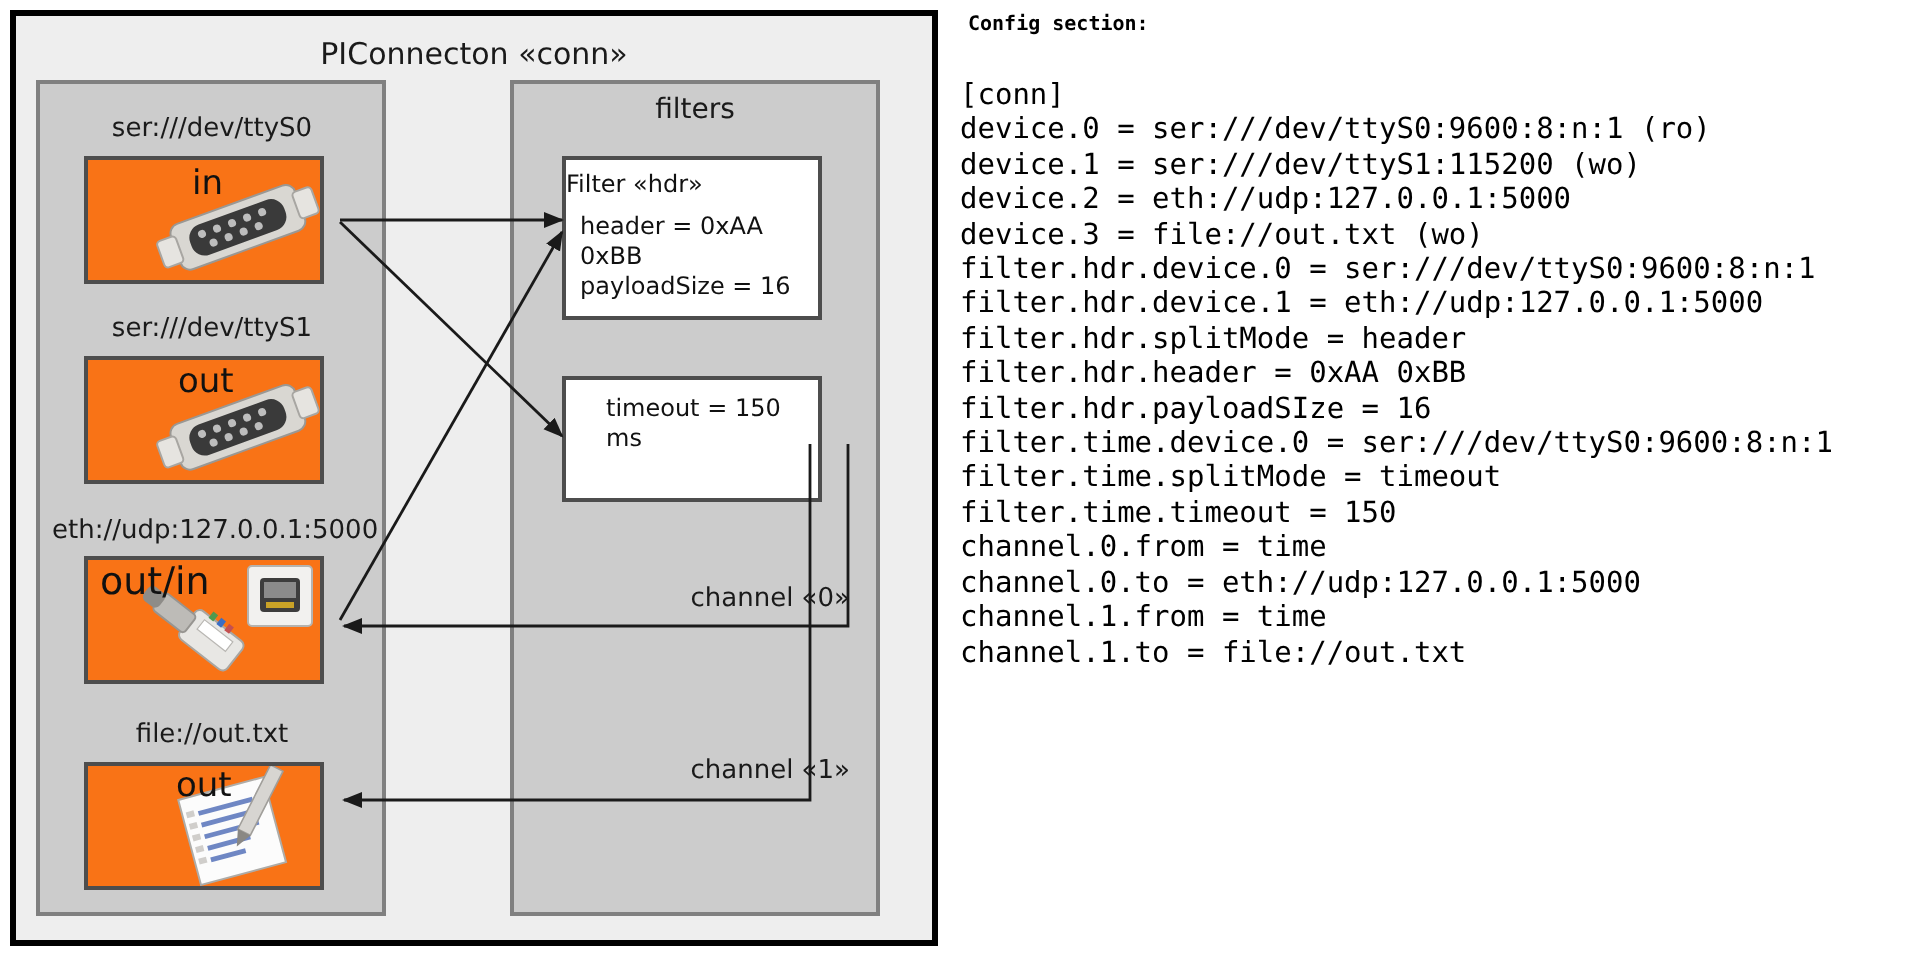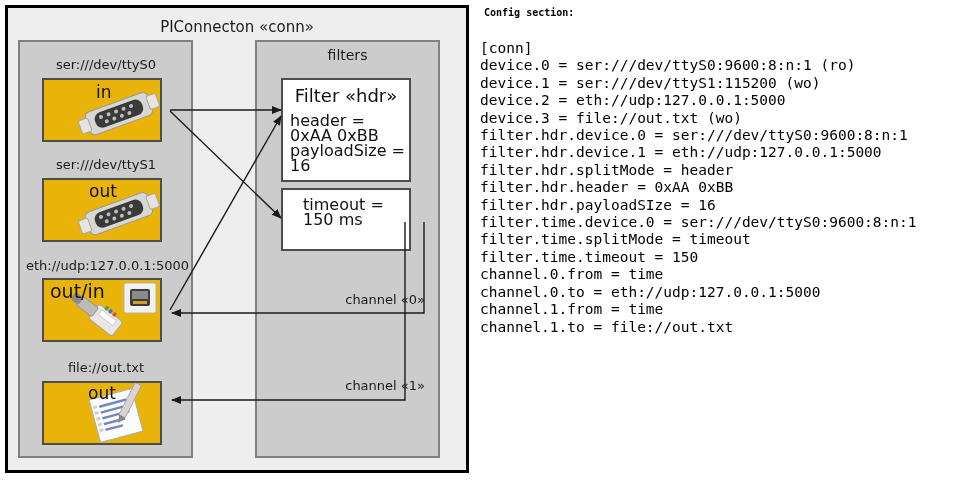--- a/index.html
+++ b/index.html
@@ -62,46 +62,46 @@
   .dev-label {
     position: absolute;
     width: 150px;
     text-align: center;
     font-size: 13px;
     color: #1a1a1a;
   }
   .dev-box {
     position: absolute;
     width: 120px; height: 64px;
-    background: #eab308;
+    background: #f97316;
     border: 2px solid #4d4d4d;
     box-sizing: border-box;
     padding-left: 12px;
   }
   .dev-io {
     position: absolute;
     font-size: 17px;
     color: #111111;
     z-index: 3;
   }
   .filter-box {
     position: absolute;
     width: 130px;
     background: #ffffff;
     border: 2px solid #4d4d4d;
     box-sizing: border-box;
   }
   .filter-title {
-    text-align: center;
-    font-size: 18px;
+    text-align: left;
+    font-size: 12px;
     color: #111111;
     padding-top: 5px;
   }
   .filter-props {
-    font-size: 16px;
+    font-size: 12px;
     color: #111111;
     padding: 7px 0 7px 7px;
     line-height: 15px;
   }
   .chan-label {
     position: absolute;
     font-size: 13px;
     color: #1a1a1a;
     text-align: right;
     width: 160px;

